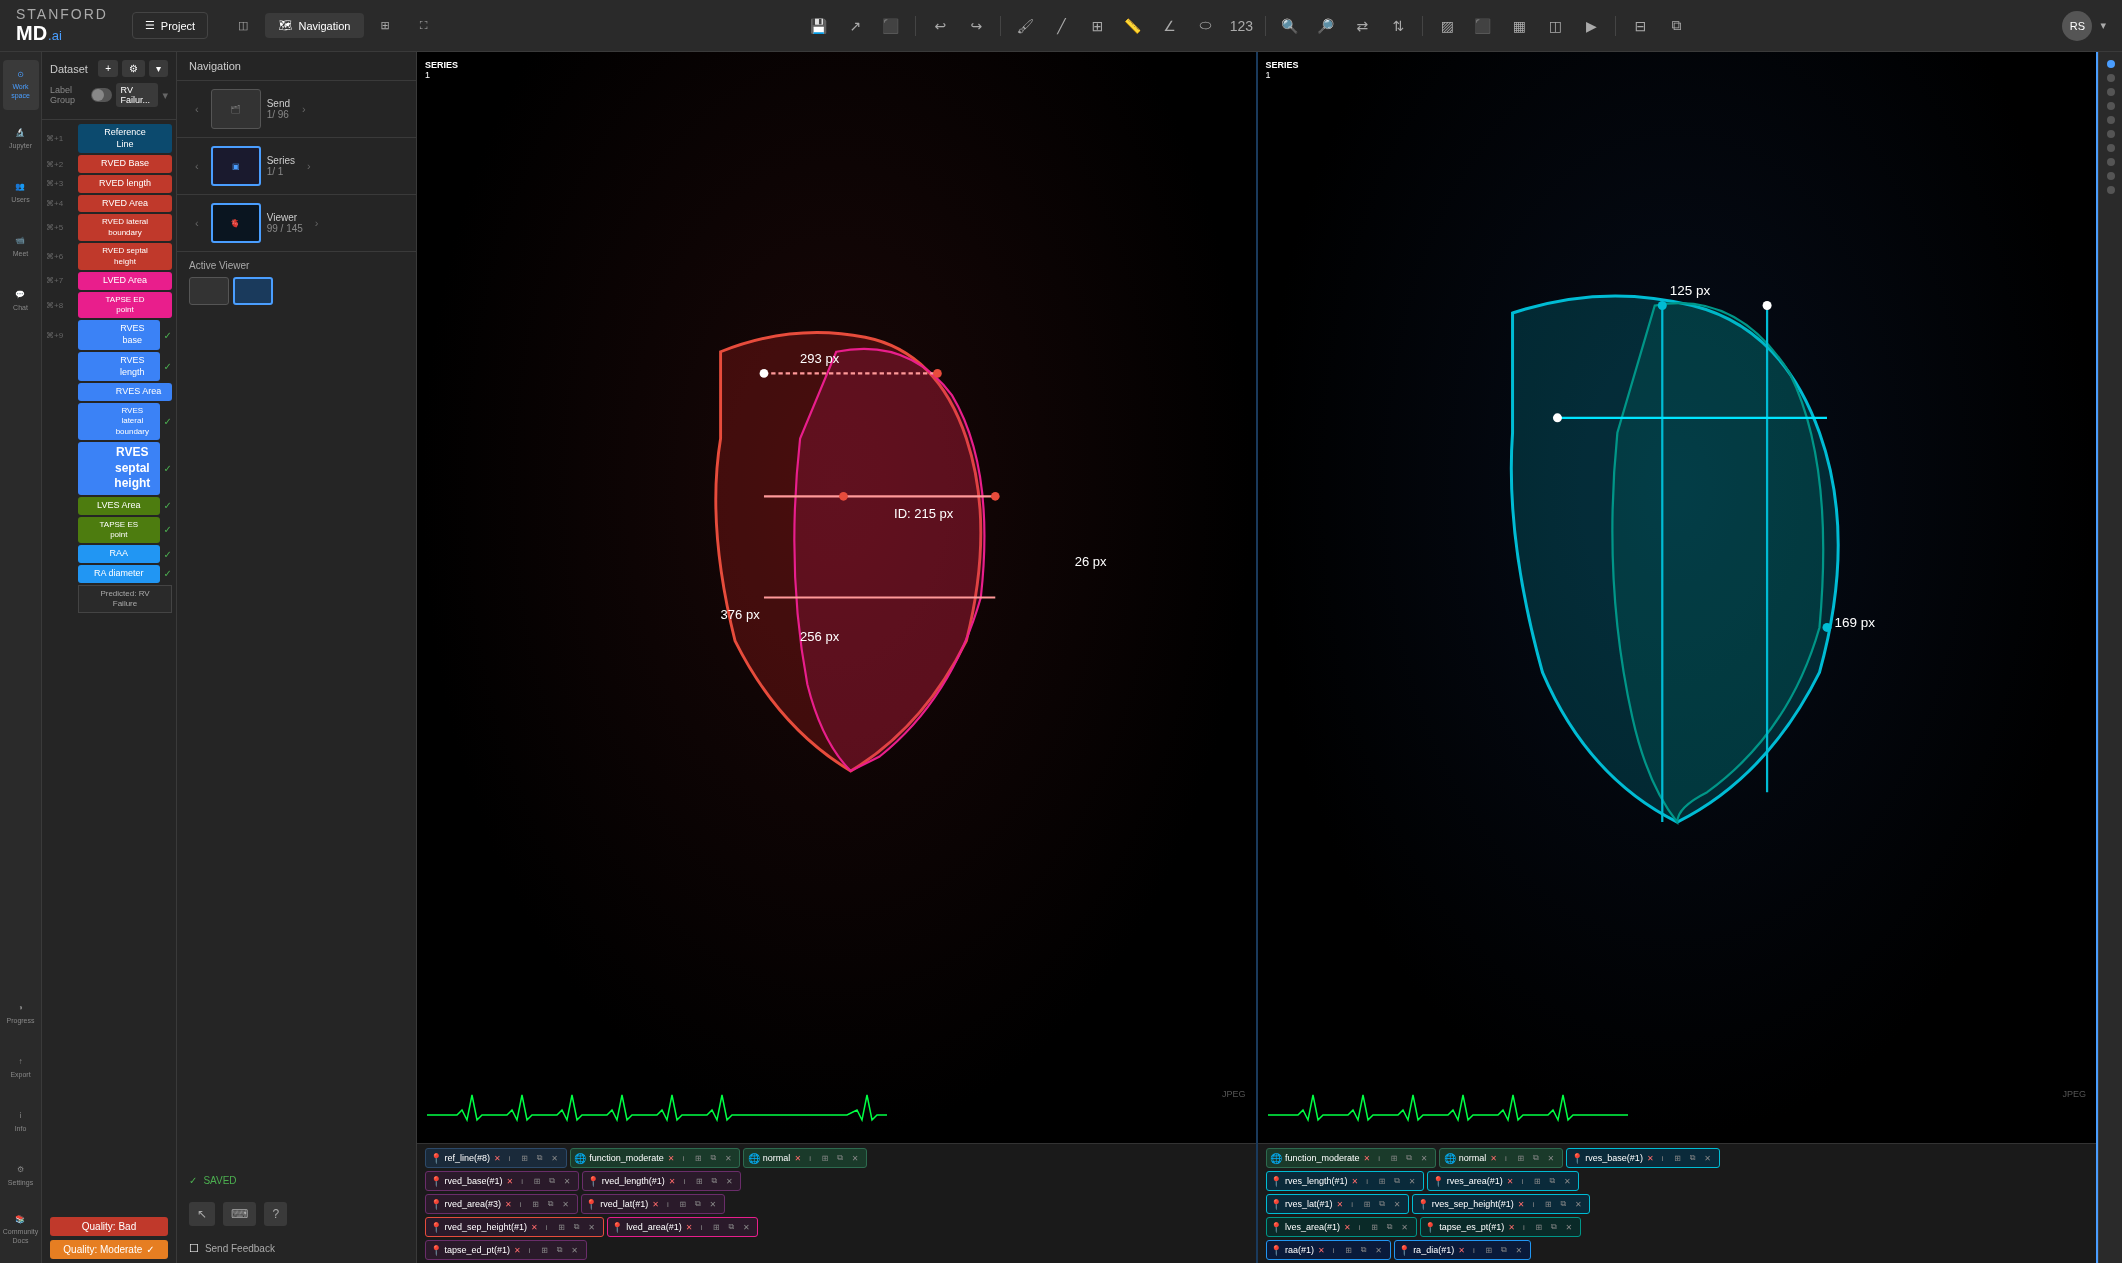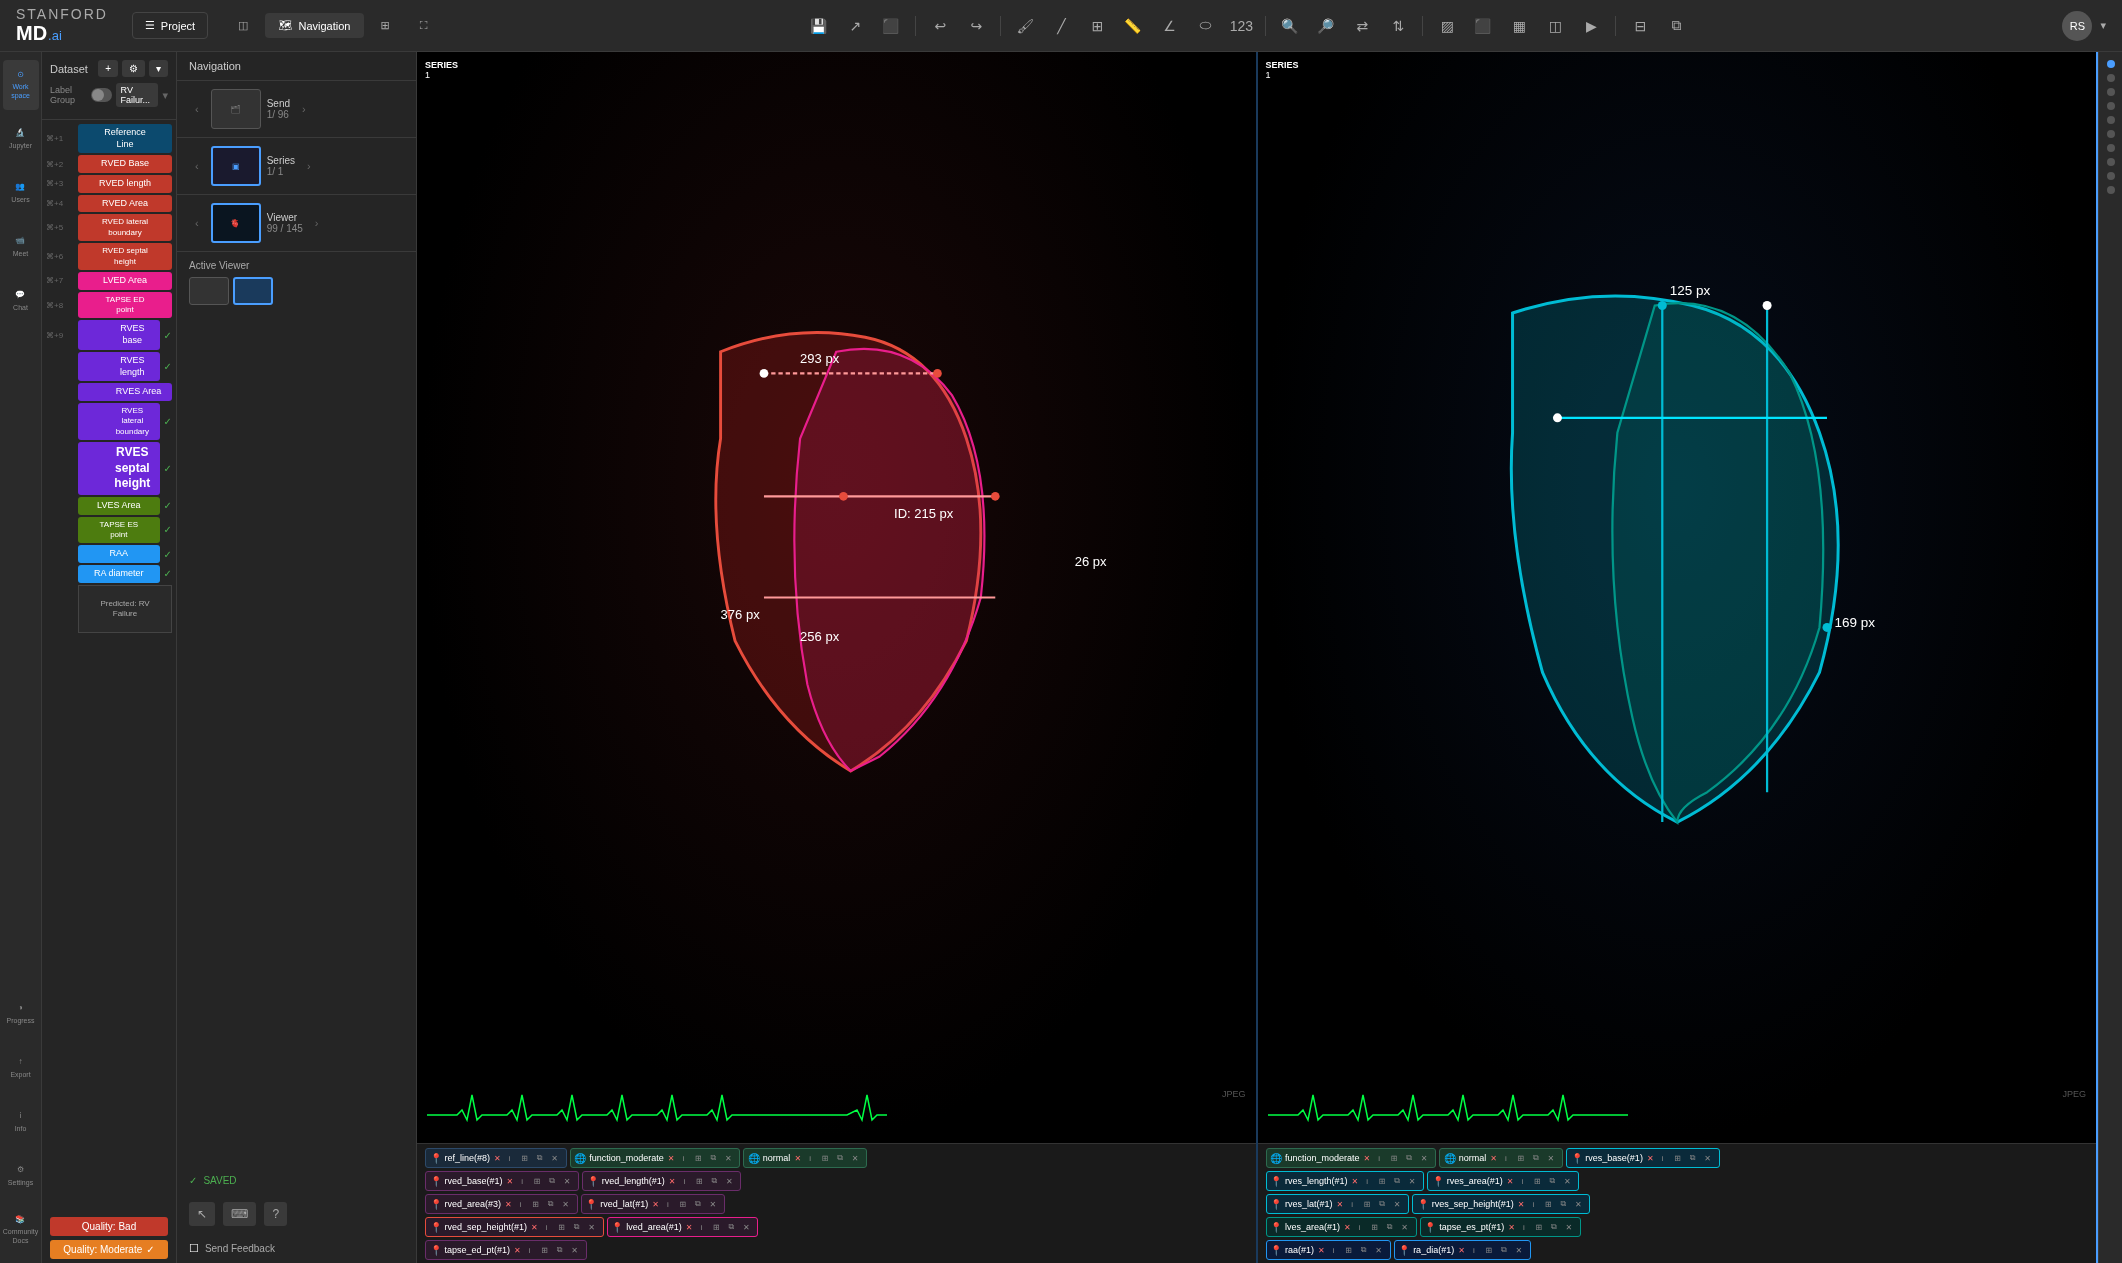--- a/index.html
+++ b/index.html
@@ -37,21 +37,21 @@
     .toggle-knob { width: 12px; height: 12px; background: #888; border-radius: 50%; position: absolute; top: 1px; left: 1px; }
     .labels-list { flex: 1; overflow-y: auto; padding: 4px; display: flex; flex-direction: column; gap: 2px; }
     .labels-list::-webkit-scrollbar { width: 4px; }
     .labels-list::-webkit-scrollbar-thumb { background: #444; }
     .label-item { display: flex; align-items: center; gap: 4px; }
     .label-shortcut { font-size: 8px; color: #666; min-width: 28px; }
     .label-btn { flex: 1; padding: 3px 6px; border-radius: 3px; font-size: 9px; color: #fff; cursor: pointer; text-align: center; line-height: 1.3; }
     .label-btn.red { background: #c0392b; }
     .label-btn.dark-red { background: #0c4a6e; }
     .label-btn.pink { background: #e91e8c; }
-    .label-btn.cyan { background: #6d28d9; padding-left: 33px; }
+    .label-btn.cyan { background: #3b82f6; padding-left: 33px; }
     .label-btn.blue { background: #2196f3; }
     .label-btn.teal { background: #4d7c0f; }
     .label-check { color: #4caf50; font-size: 10px; }
 
     
     .nav-panel { width: 240px; background: #252525; border-right: 1px solid #3a3a3a; display: flex; flex-direction: column; flex-shrink: 0; }
     .nav-nav { display: flex; align-items: center; justify-content: space-between; padding: 8px 12px; border-bottom: 1px solid #3a3a3a; }
     .exam-row { display: flex; align-items: center; gap: 6px; }
     .exam-thumb { width: 50px; height: 40px; background: #333; border-radius: 3px; display: flex; align-items: center; justify-content: center; border: 1px solid #555; }
     .nav-arrow { color: #666; cursor: pointer; padding: 2px 6px; }
@@ -319,21 +319,21 @@
         <div class="label-btn blue">RAA</div>
         <span class="label-check">✓</span>
       </div>
       <div class="label-item">
         <span class="label-shortcut"></span>
         <div class="label-btn blue">RA diameter</div>
         <span class="label-check">✓</span>
       </div>
       <div class="label-item">
         <span class="label-shortcut"></span>
-        <div style="flex:1;padding:13px 6px;border-radius:0;font-size:8px;color:#aaa;background:#2a2a2a;border:1px solid #444;text-align:center;line-height:1.3;">Predicted: RV<br>Failure</div>
+        <div style="flex:1;padding:3px 6px;border-radius:0;font-size:8px;color:#aaa;background:#2a2a2a;border:1px solid #444;text-align:center;line-height:1.3;">Predicted: RV<br>Failure</div>
       </div>
     </div>
 
     <div class="quality-section">
       <div class="quality-btn quality-bad">Quality: Bad</div>
       <div class="quality-btn quality-moderate">
         <span>Quality: Moderate</span>
         <span>✓</span>
       </div>
     </div>

